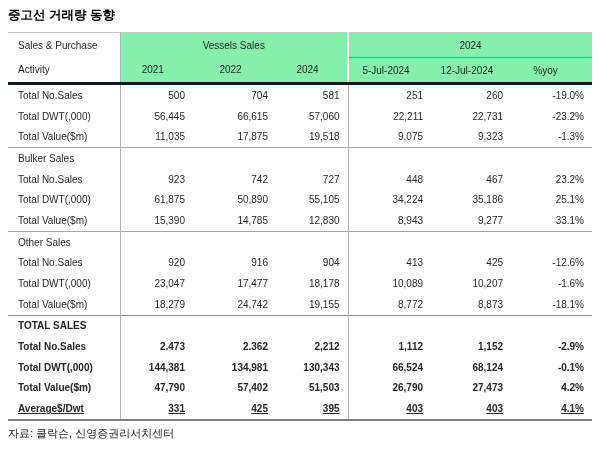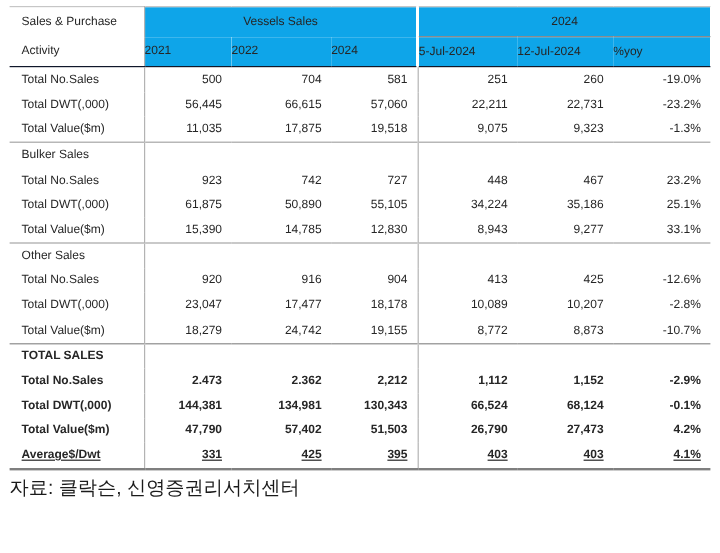--- a/index.html
+++ b/index.html
@@ -28,62 +28,63 @@
     line-height: 13px;
   }
   th, td {
     font-weight: normal;
     padding: 0;
     white-space: nowrap;
     overflow: hidden;
   }
 
   
-  thead th { background: #0ea5e9; height: 24px; }
+  thead th { background: #86efac; height: 24px; }
   thead tr.h1 th { border-top: 1px solid #c6c6c6; }
   th.hlabel {
     background: #ffffff;
     text-align: left;
     padding-left: 10px;
     border-right: 1px solid #b3b3b3;
   }
   th.ghead  { text-align: center; }
   th.g2024  { border-left: 2px solid #ffffff; border-bottom: 1px solid #8c8c8c; }
-  thead tr.h2 th { border-bottom: 1px solid #0f172a; }
-  th.sub    { text-align: left; padding-right: 8px; }
+  thead tr.h2 th { border-bottom: 3px solid #0f172a; }
+  th.sub    { text-align: center; padding-right: 8px; }
   th.wsep   { border-left: 2px solid #ffffff; }
   th.sub-yoy{ padding-right: 12px; }
 
   
   tbody td { height: 20.7px; }
   td.lbl {
     text-align: left;
     padding-left: 10px;
     border-right: 1px solid #b3b3b3;
   }
   td.val { text-align: right; padding-right: 8px; }
   td.vl  { border-left: 1px solid #b3b3b3; }
 
   tr.sec-line td   { border-top: 1px solid #a6a6a6; }
   tr.sec-strong td { border-top: 1px solid #8c8c8c; }
   tr.bold td       { font-weight: bold; }
   tr.last td       { border-bottom: 2px solid #7f7f7f; text-decoration: underline; }
 
   .source {
-    font-size: 16px;
+    font-size: 11px;
     color: #1a1a1a;
     margin-top: 5px;
     padding-left: 0px;
   }
 </style>
 </head>
 <body>
 
 <div class="wrap">
 
+  <div class="title">중고선 거래량 동향</div>
 
   <table class="report">
     <colgroup>
       <col style="width:112px">
       <col style="width:73px">
       <col style="width:83px">
       <col style="width:72px">
       <col style="width:83px">
       <col style="width:80px">
       <col style="width:81px">
@@ -186,30 +187,30 @@
           <td class="val">425</td>
           <td class="val">-12.6%</td>
         </tr>
         <tr class="">
           <td class="lbl">Total DWT(,000)</td>
           <td class="val">23,047</td>
           <td class="val">17,477</td>
           <td class="val">18,178</td>
           <td class="val vl">10,089</td>
           <td class="val">10,207</td>
-          <td class="val">-2.8%</td>
+          <td class="val">-1.6%</td>
         </tr>
         <tr class="">
           <td class="lbl">Total Value($m)</td>
           <td class="val">18,279</td>
           <td class="val">24,742</td>
           <td class="val">19,155</td>
           <td class="val vl">8,772</td>
           <td class="val">8,873</td>
-          <td class="val">-10.7%</td>
+          <td class="val">-18.1%</td>
         </tr>
         <tr class="bold sec-strong">
           <td class="lbl">TOTAL SALES</td>
           <td class="val"></td>
           <td class="val"></td>
           <td class="val"></td>
           <td class="val vl"></td>
           <td class="val"></td>
           <td class="val"></td>
         </tr>

